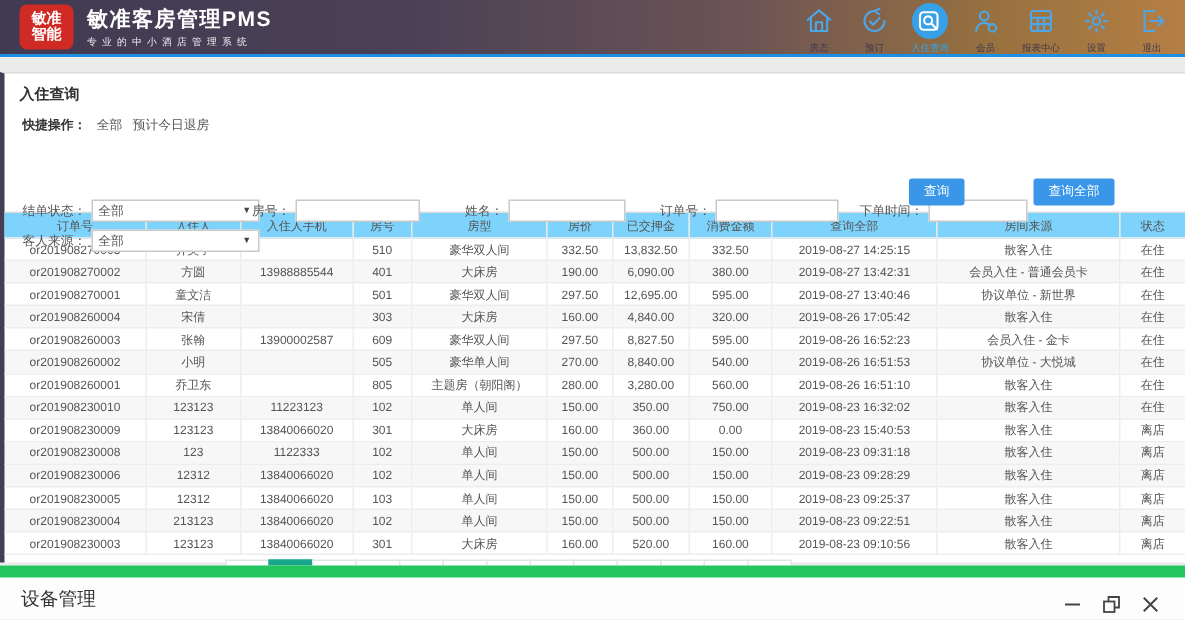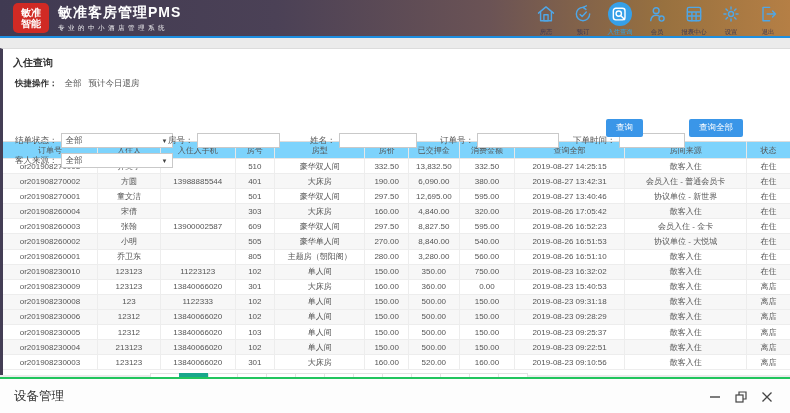--- a/index.html
+++ b/index.html
@@ -56,21 +56,21 @@
 
   
   .pager { display:flex; margin:3px 0 0 148px; }
   .pbox { min-width:30px; height:14px; border:1px solid #e3e3e3; background:#fff;
     font-size:8px; color:#666; display:flex; align-items:center; justify-content:center;
     margin-left:-1px; cursor:pointer; }
   .pbox.active { background:#18a78b; border-color:#18a78b; color:#fff; }
 
   
   .bottombar { position:absolute; left:0; bottom:0; width:790px; height:36px;
-    background:#fdfdfd; border-top:2px solid #22c55e; display:flex; align-items:center; }
+    background:#fdfdfd; border-top:8px solid #22c55e; display:flex; align-items:center; }
   .devtitle { font-size:12.5px; color:#333; margin-left:14px; }
   .winctrls { position:absolute; right:10px; top:0; height:36px; display:flex; align-items:center; }
   .wbtn { width:26px; height:26px; display:flex; align-items:center; justify-content:center;
     color:#444; cursor:pointer; }
   .wbtn svg { width:12px; height:12px; }
 </style>
 </head>
 <body>
 
 <div class="header">

